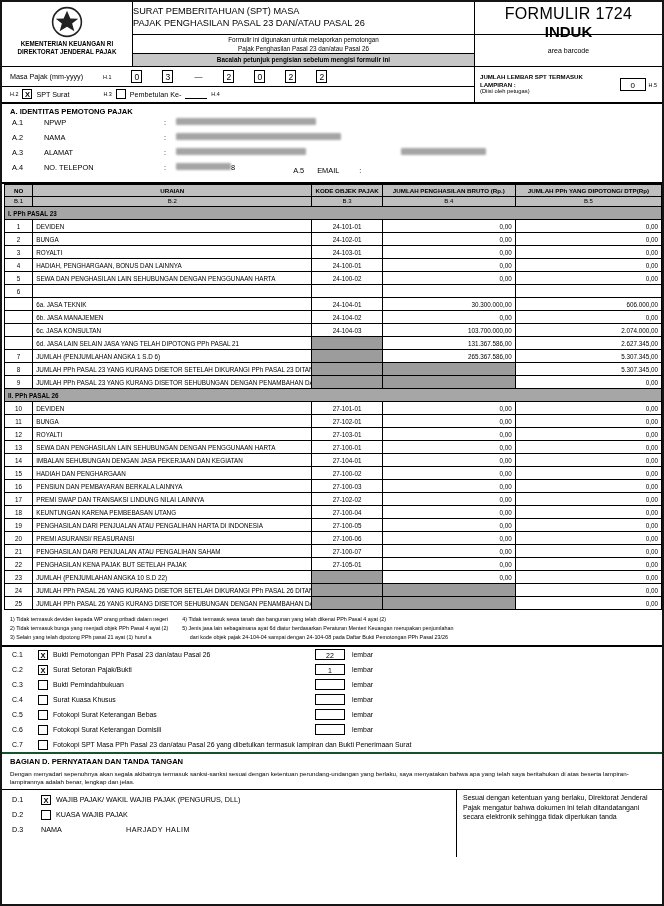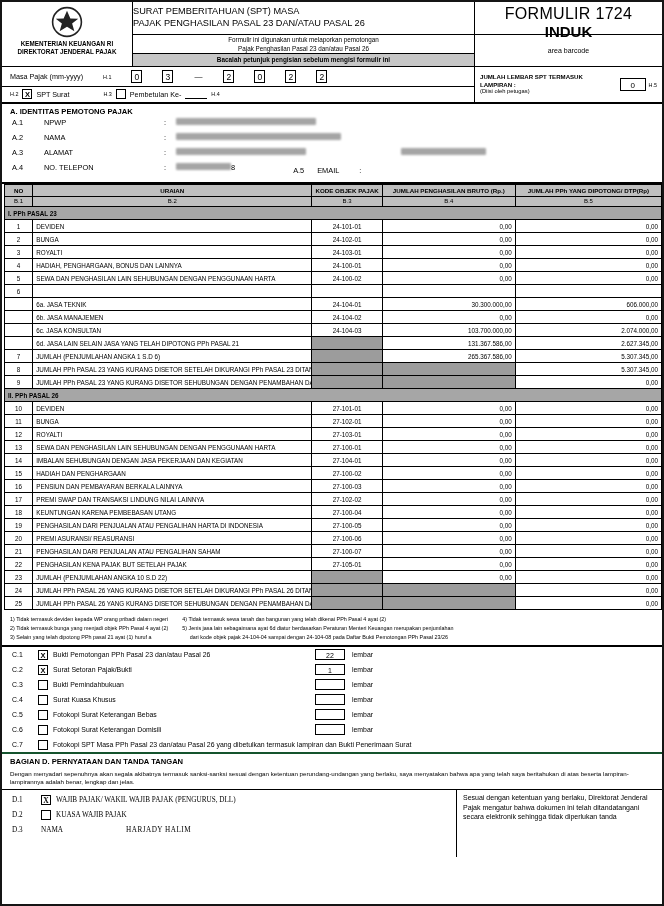--- a/index.html
+++ b/index.html
@@ -74,21 +74,21 @@
   .crow { display:flex; align-items:center; font-size:6.9px; height:15px; padding:0 10px; }
   .ccode { width:26px; flex-shrink:0; }
   .crow .cb { margin-right:5px; }
   .clabel { width:262px; flex-shrink:0; white-space:nowrap; }
   .cbox { display:inline-block; width:30px; height:11px; border:1px solid #000; text-align:center; font-size:7px; line-height:11px; margin-right:7px; flex-shrink:0; }
 
   
   .bagd { border-top:2px solid #14532d; }
   .statement { font-size:6.2px; line-height:1.3; padding:2px 8px 3px; border-bottom:1px solid #000; }
   .dgrid { display:flex; min-height:67px; }
-  .dleft { flex:1; padding-top:2px;font-family:Liberation Serif, serif; }
+  .dleft { flex:1; padding-top:2px; }
   .drow { display:flex; align-items:center; gap:5px; font-size:7.2px; height:15px; padding:0 10px; }
   .dcode { width:24px; flex-shrink:0; }
   .dlbl { width:46px; }
   .dname { margin-left:34px; letter-spacing:.5px; }
   .dright { width:206px; border-left:1px solid #000; padding:3px 6px; font-size:7px; line-height:1.3; }
   .secc { border-bottom:0; }
 </style>
 </head>
 <body>
 

